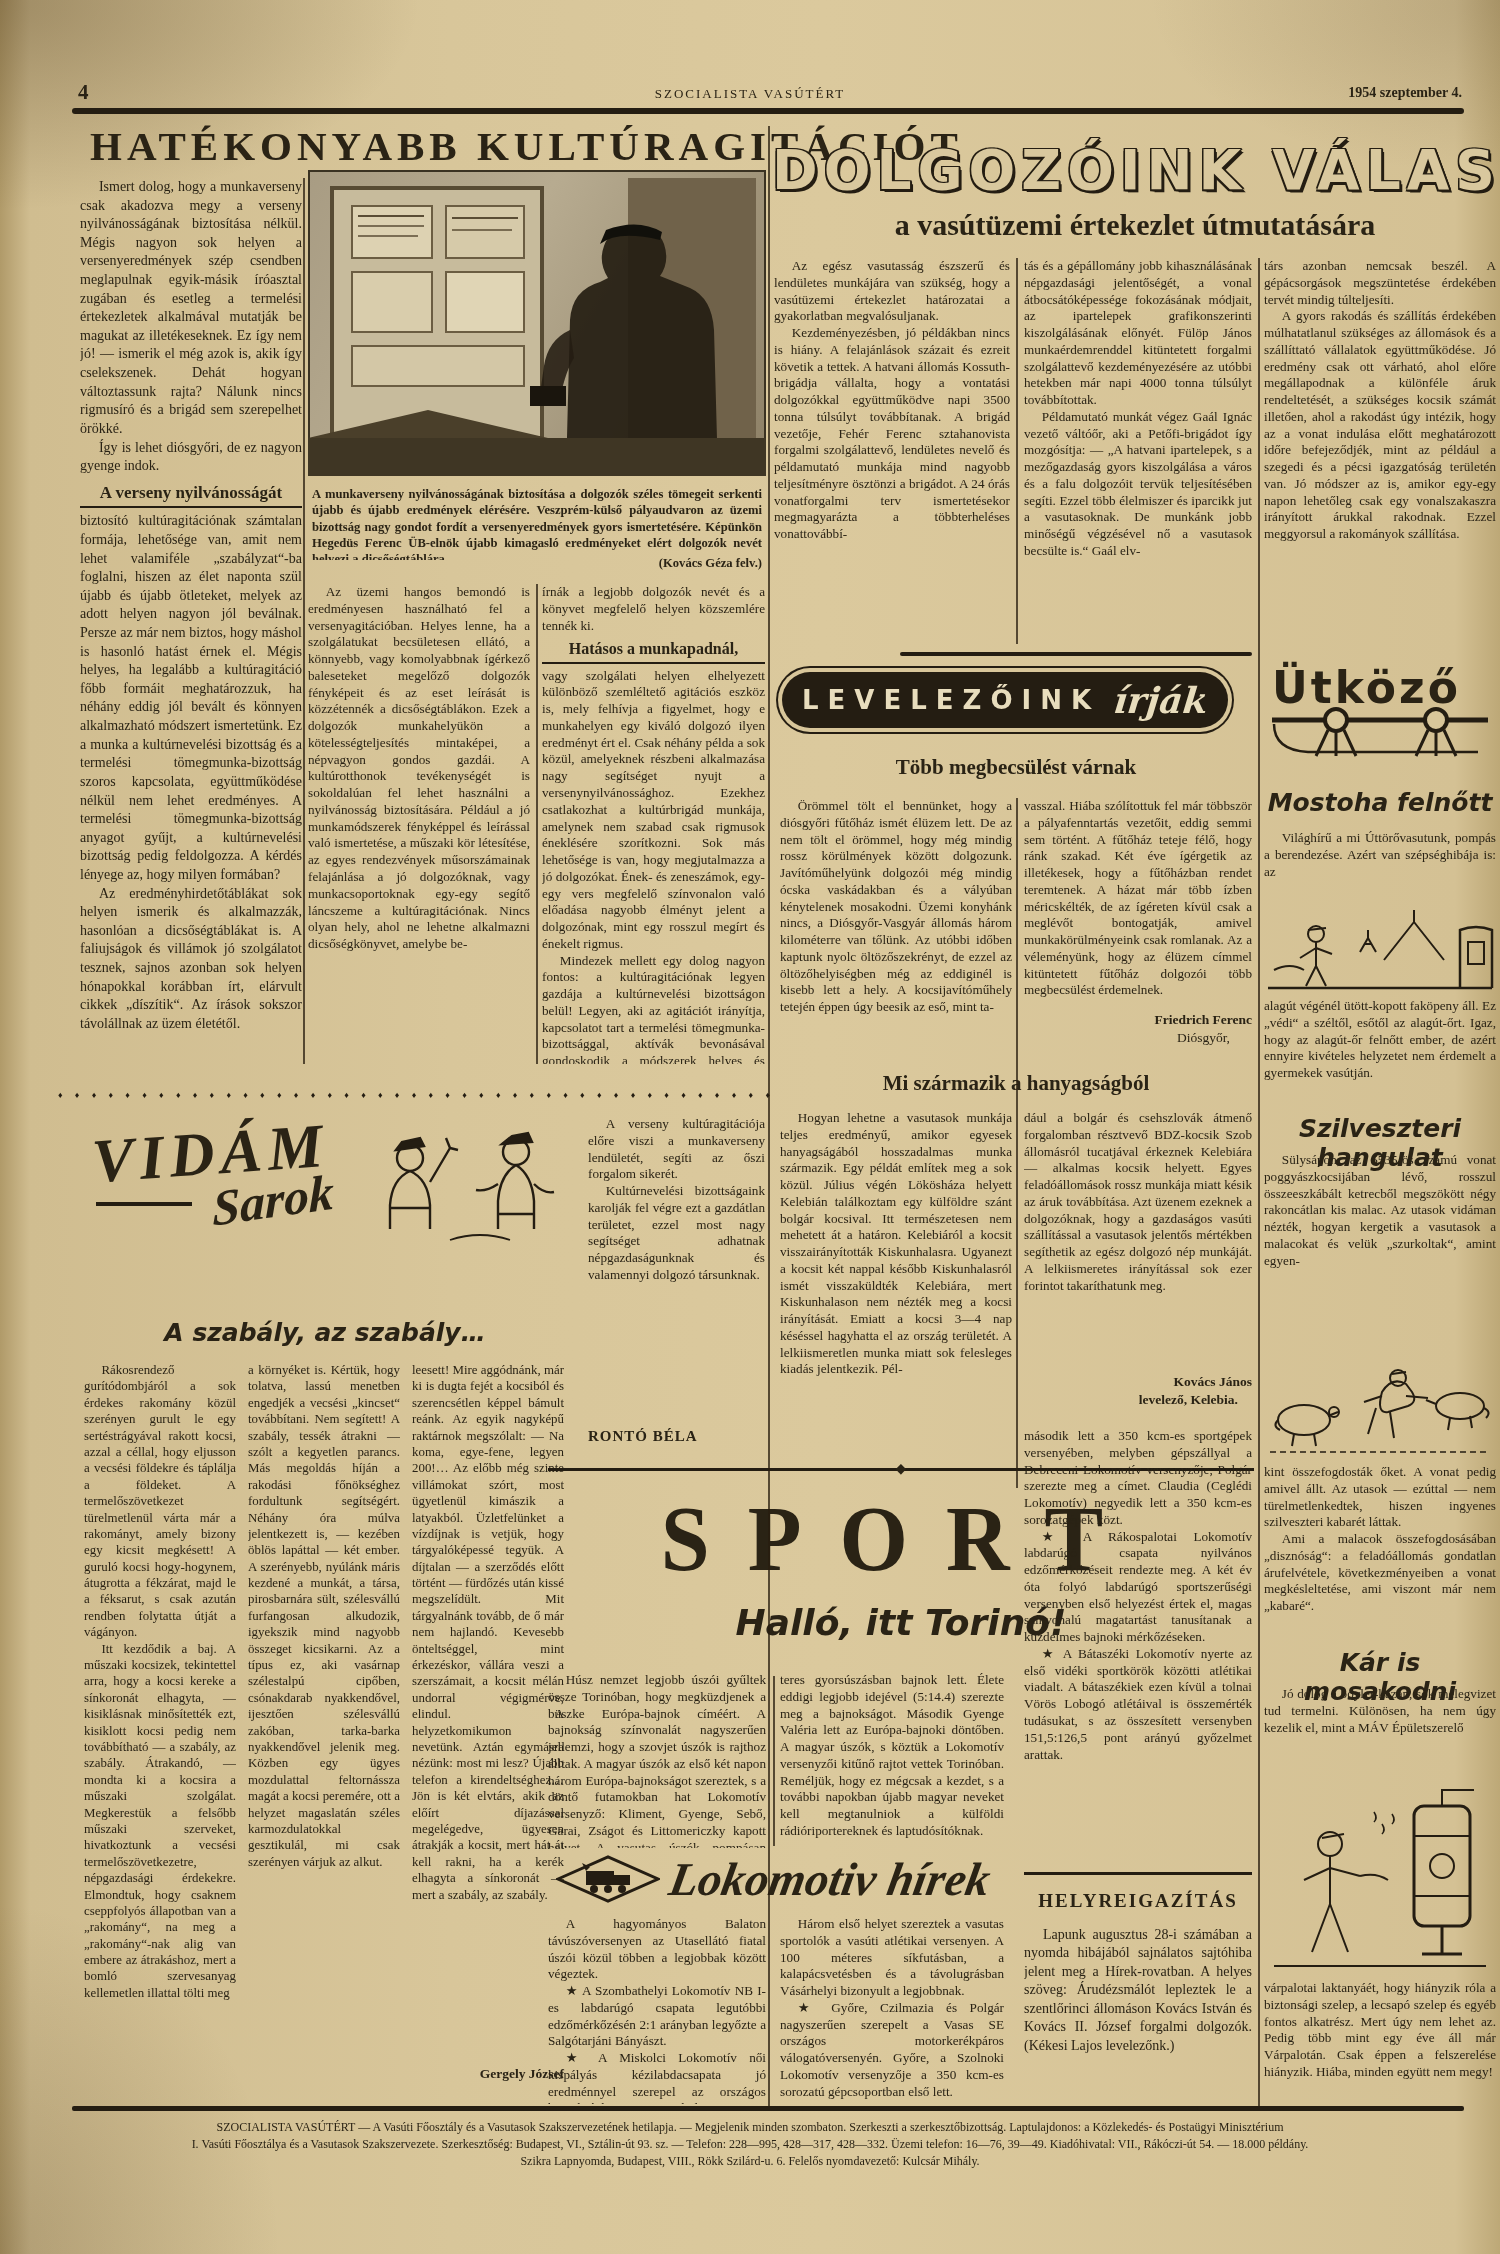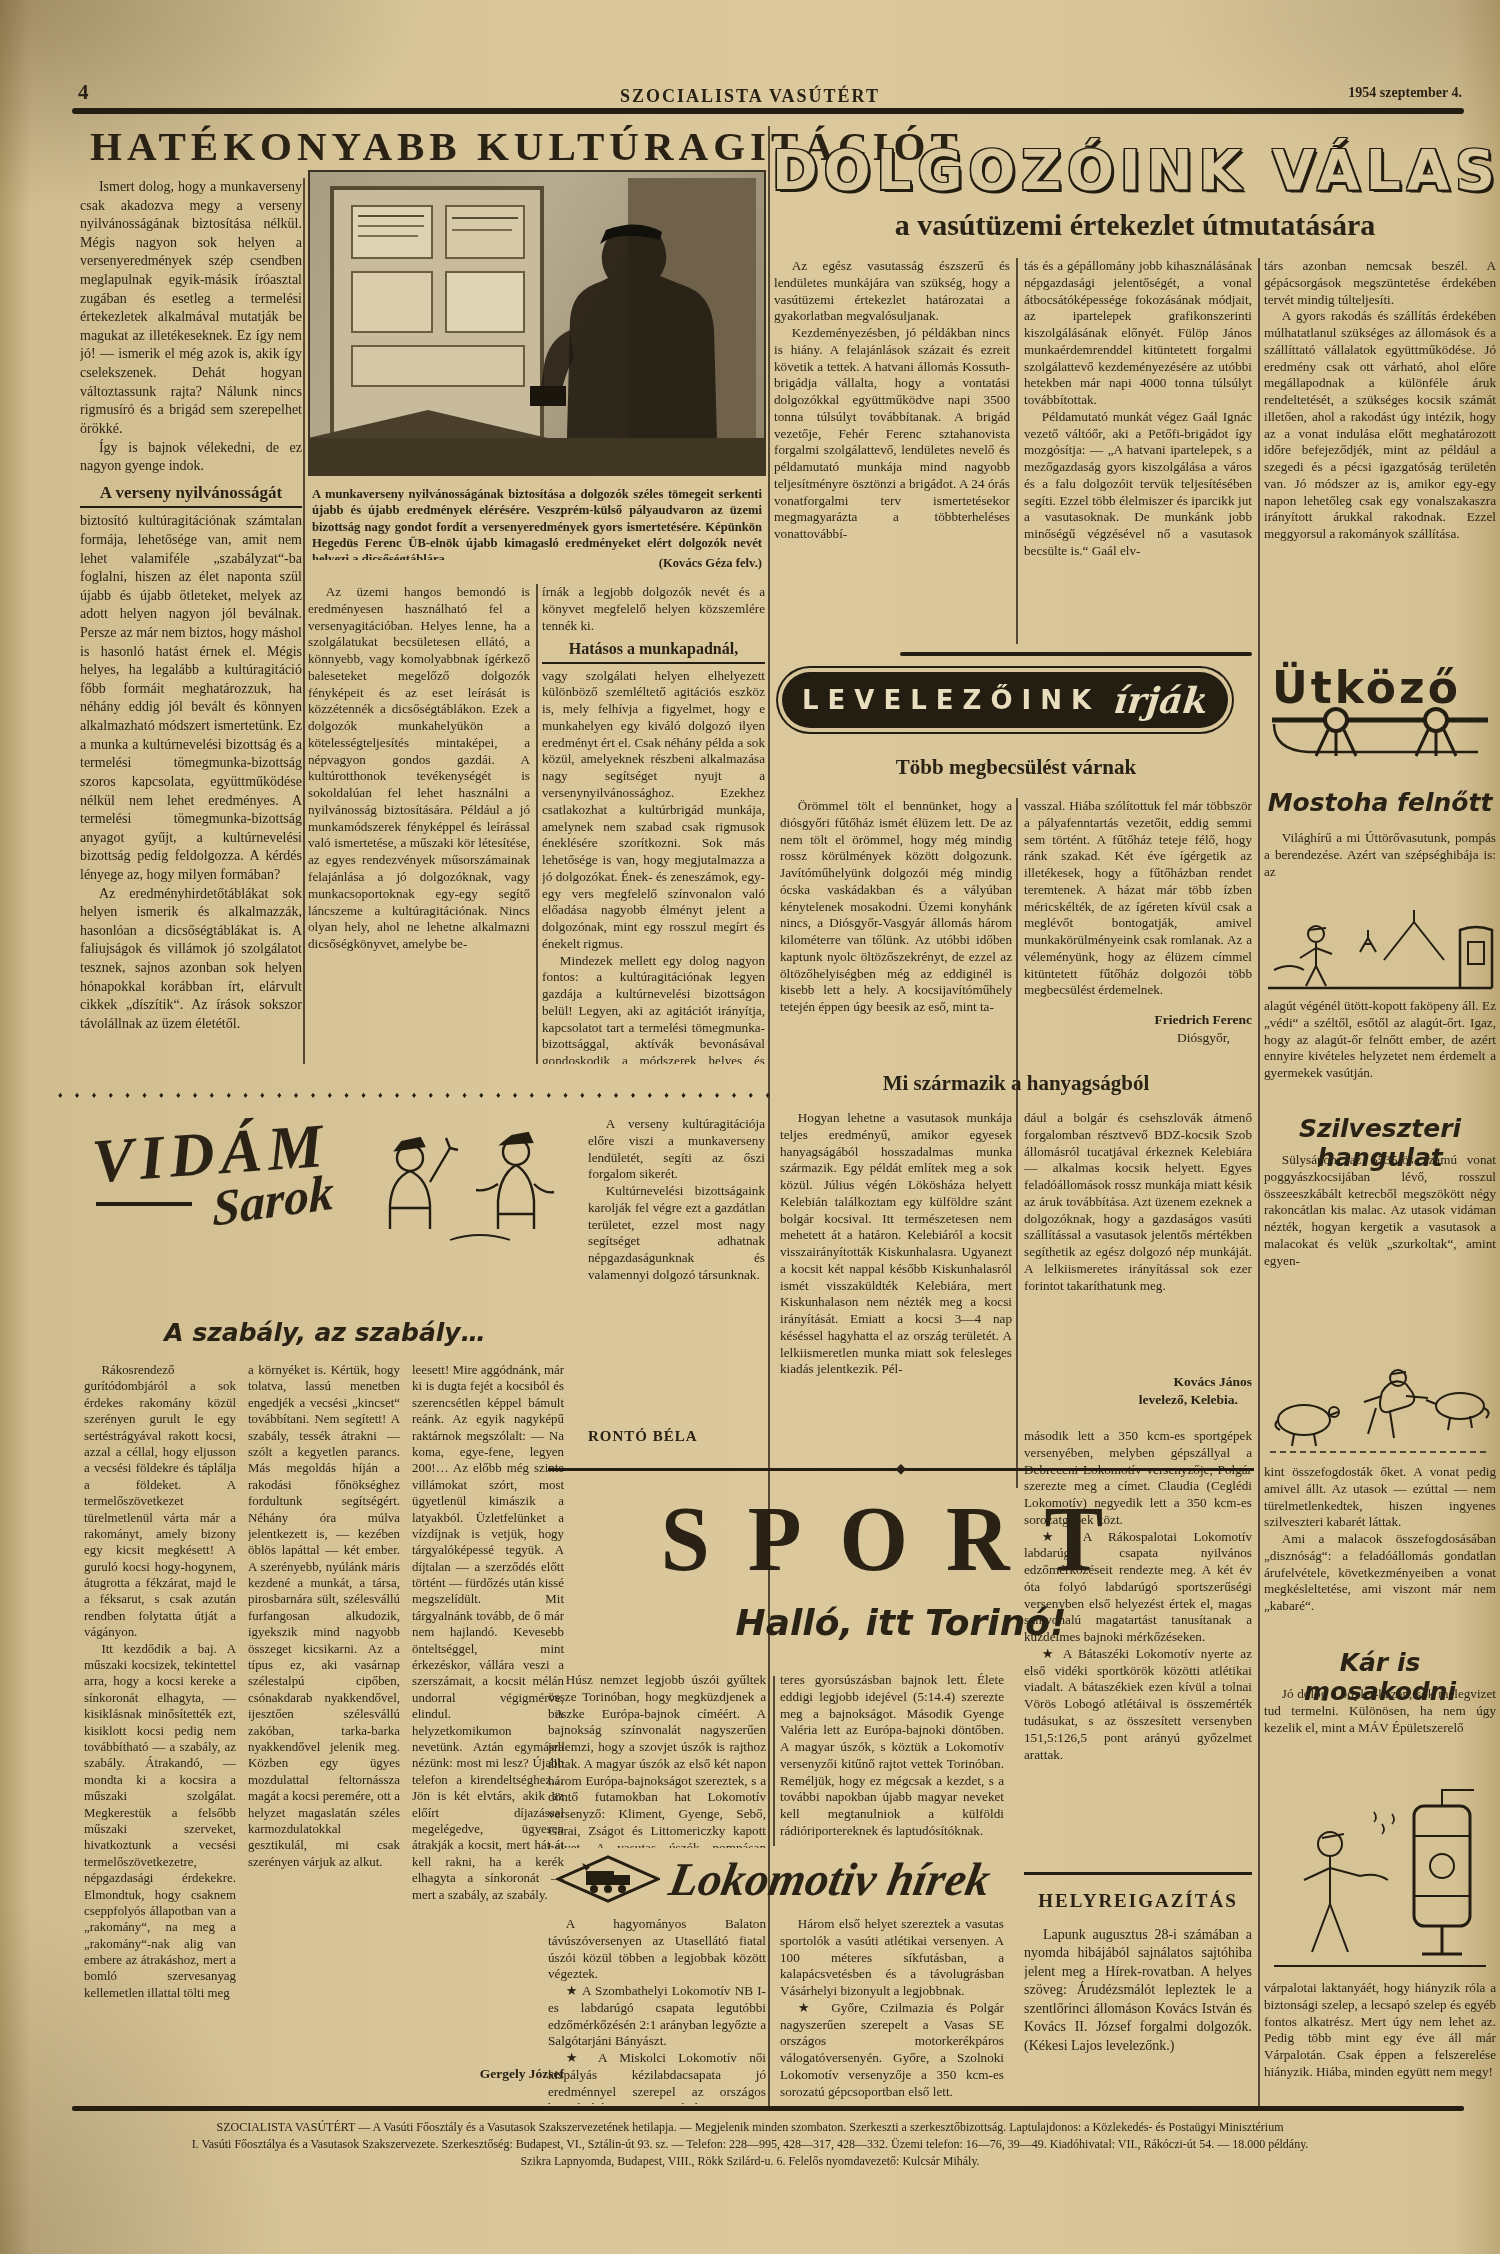--- a/index.html
+++ b/index.html
@@ -15,21 +15,21 @@
   }
   .abs{position:absolute;}
   .bodytext{font-size:13.2px;line-height:1.27;text-align:justify;overflow:hidden;}
   .bodytext p{margin:0;text-indent:1.35em;}
   .noindent p:first-child{text-indent:0;}
   .rule{background:#241d12;}
   .vdiv{width:1.5px;background:rgba(40,30,15,.75);}
   .sig{font-weight:bold;text-align:right;font-size:13.5px;}
   .subhead{font-weight:bold;text-align:center;font-size:21px;line-height:1.1;}
   .ul-subhead{font-weight:bold;font-size:17px;border-bottom:2.5px solid #241d12;padding-bottom:2px;text-align:center;}
-  .masthead{font-weight:bold;letter-spacing:2px;font-size:18px;}
+  .masthead{font-weight:normal;letter-spacing:2px;font-size:13px;}
   .headline1{font-weight:bold;font-size:41px;letter-spacing:5px;text-align:center;white-space:nowrap;}
   .outline-title{
     font-family:"DejaVu Sans","Liberation Sans",sans-serif;font-weight:900;font-size:55px;letter-spacing:6px;
     color:#d9c89e;text-align:center;white-space:nowrap;
     text-shadow:3px 3px 0 #241d12,-1.5px -1.5px 0 #241d12,1.5px -1.5px 0 #241d12,-1.5px 1.5px 0 #241d12,1.5px 1.5px 0 #241d12,2px 0 0 #241d12,0 2px 0 #241d12;
   }
   .dolg-sub{font-size:30px;font-weight:bold;text-align:center;}
   .caption{font-weight:bold;font-size:12.6px;line-height:1.3;text-align:justify;}
   .pill{
     background:#241d12;border-radius:30px;display:flex;align-items:center;justify-content:center;gap:14px;
@@ -61,21 +61,21 @@
   <div class="abs pageno" style="left:78px;top:80px;">4</div>
   <div class="abs masthead" style="left:0;top:86px;width:1500px;text-align:center;">SZOCIALISTA VASÚTÉRT</div>
   <div class="abs date-right" style="left:1180px;top:85px;width:282px;">1954 szeptember 4.</div>
   <div class="abs rule" style="left:72px;top:108px;width:1392px;height:6px;border-radius:3px;"></div>
 
   <div class="abs headline1" style="left:90px;top:122px;width:670px;">HATÉKONYABB KULTÚRAGITÁCIÓT</div>
 
   <div class="abs bodytext" style="left:80px;top:178px;width:222px;height:886px;font-size:14px;line-height:1.33;">
     <div>
         <p>Ismert dolog, hogy a munkaverseny csak akadozva megy a verseny nyilvánosságának biztosítása nélkül. Mégis nagyon sok helyen a versenyeredmények szép csendben meglapulnak egyik-másik íróasztal zugában és esetleg a termelési értekezletek alkalmával mutatják be magukat az illetékeseknek. Ez így nem jó! — ismerik el még azok is, akik így cselekszenek. Dehát hogyan változtassunk rajta? Nálunk nincs rigmusíró és a brigád sem szerepelhet örökké.</p>
-        <p>Így is bajnok vélekedni, de ez nagyon gyenge indok.</p>
+        <p>Így is lehet diósgyőri, de ez nagyon gyenge indok.</p>
       </div>
     <div class="ul-subhead" style="margin:6px 0 4px 0;">A verseny nyilvánosságát</div>
     <div class="noindent">
         <p>biztosító kultúragitációnak számtalan formája, lehetősége van, amit nem lehet valamiféle „szabályzat“-ba foglalni, hiszen az élet naponta szül újabb és újabb ötleteket, melyek az adott helyen nagyon jól beválnak. Persze az már nem biztos, hogy máshol is hasonló hatást érnek el. Mégis helyes, ha legalább a kultúragitáció főbb formáit meghatározzuk, ha néhány eddig jól bevált és könnyen alkalmazható módszert ismertetünk. Ez a munka a kultúrnevelési bizottság és a termelési tömegmunka-bizottság szoros kapcsolata, együttműködése nélkül nem lehet eredményes. A termelési tömegmunka-bizottság anyagot gyűjt, a kultúrnevelési bizottság pedig feldolgozza. A kérdés lényege az, hogy milyen formában?</p>
         <p>Az eredményhirdetőtáblákat sok helyen ismerik és alkalmazzák, hasonlóan a dicsőségtáblákat is. A faliujságok és villámok jó szolgálatot tesznek, sajnos azonban sok helyen hónapokkal korábban írt, elárvult cikkek „díszítik“. Az írások sokszor távolállnak az üzem életétől.</p>
       </div>
   </div>
 
   <div class="abs" style="left:308px;top:170px;width:458px;height:306px;background:linear-gradient(120deg,#a89c83 0%,#b7ab90 40%,#8d8066 100%);box-shadow:inset 0 0 0 2px #3a3222;">
     <svg width="458" height="306" viewBox="0 0 458 306">

